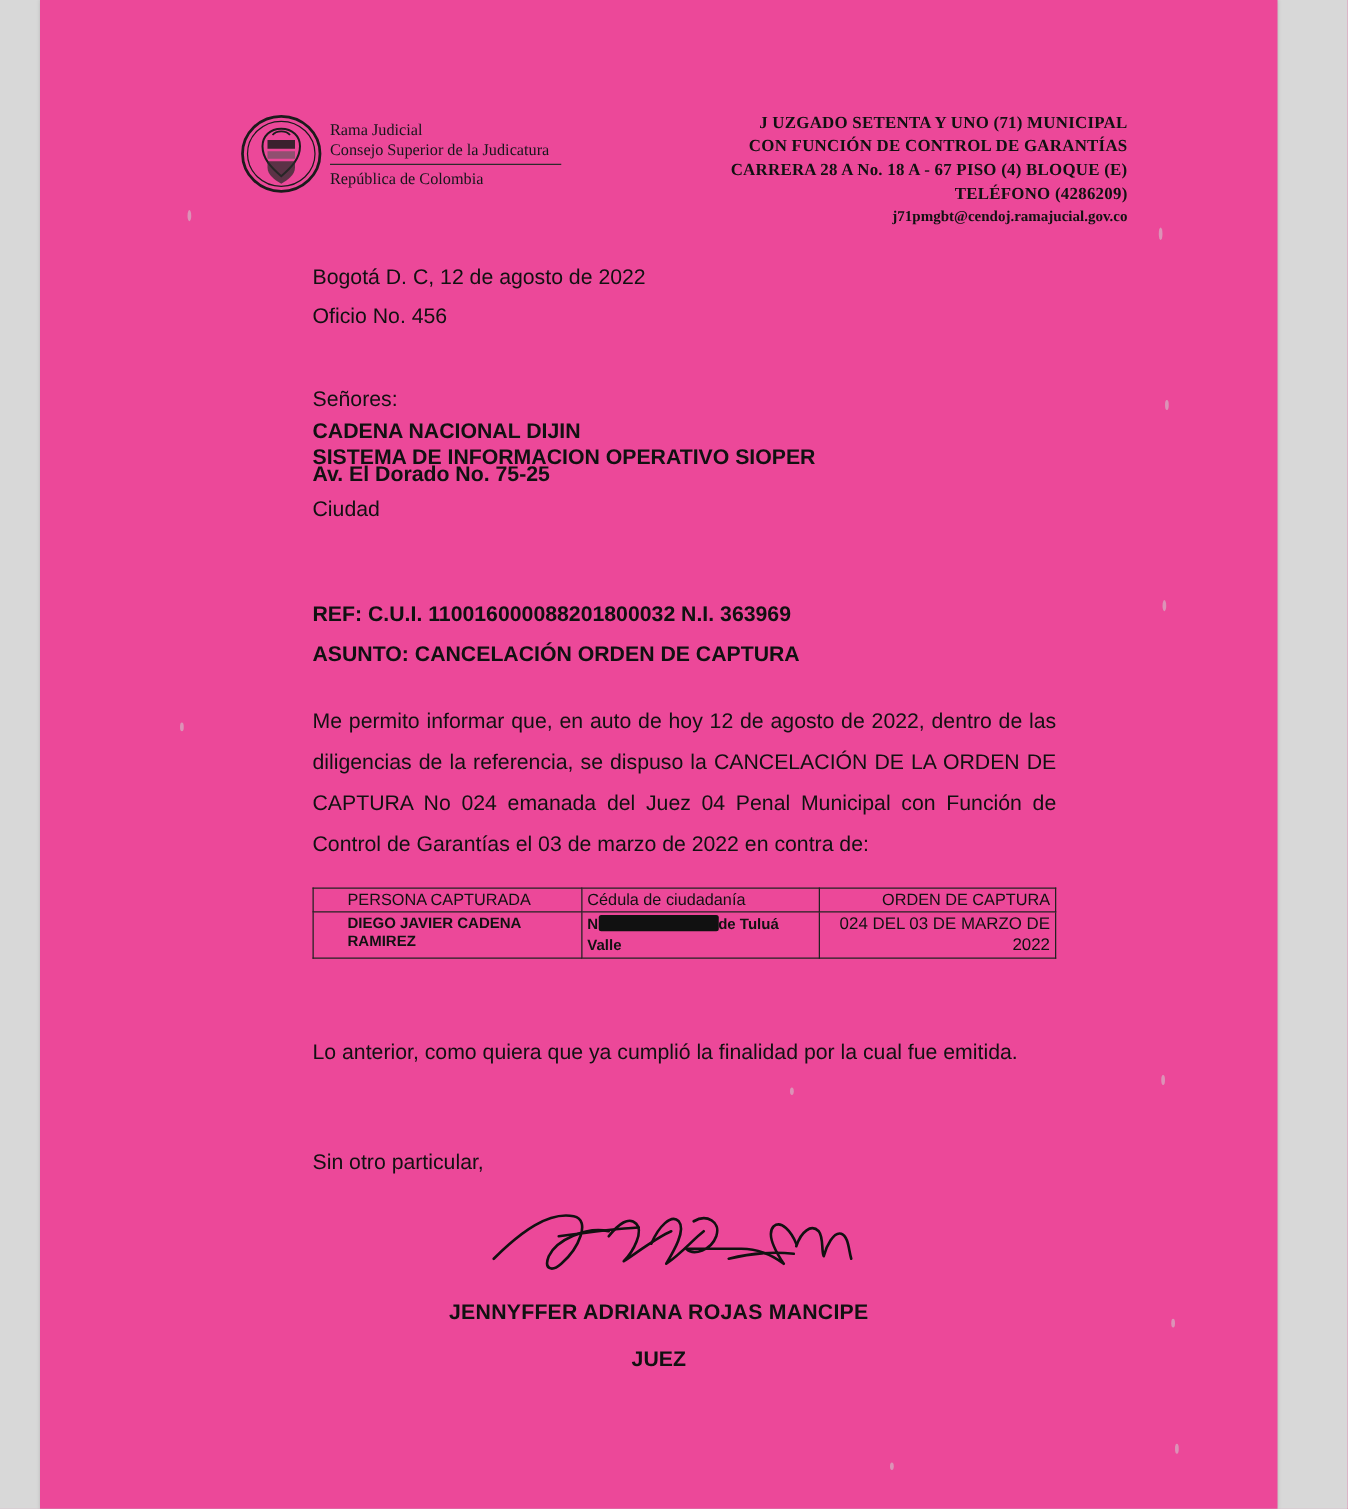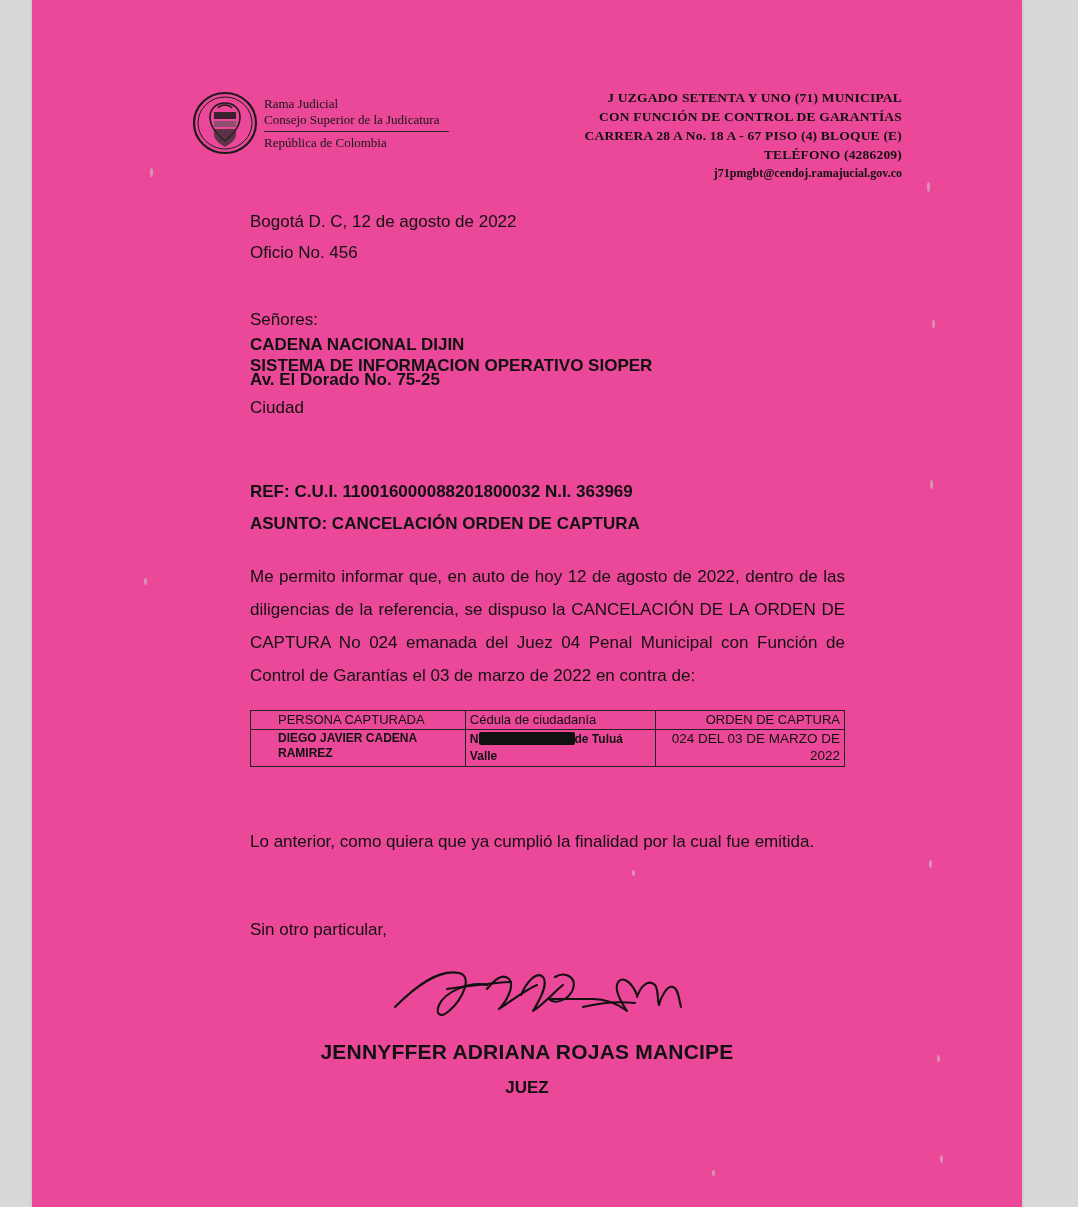--- a/index.html
+++ b/index.html
@@ -141,21 +141,21 @@
     top: 955px;
     width: 330px;
     height: 75px;
   }
   .signame {
     position: absolute;
     left: 0; top: 1040px;
     width: 990px;
     text-align: center;
     font-weight: bold;
-    font-size: 21px;
+    font-size: 17px;
     letter-spacing: .2px;
   }
   .sigrole {
     position: absolute;
     left: 0; top: 1078px;
     width: 990px;
     text-align: center;
     font-weight: bold;
     font-size: 17px;
   }

